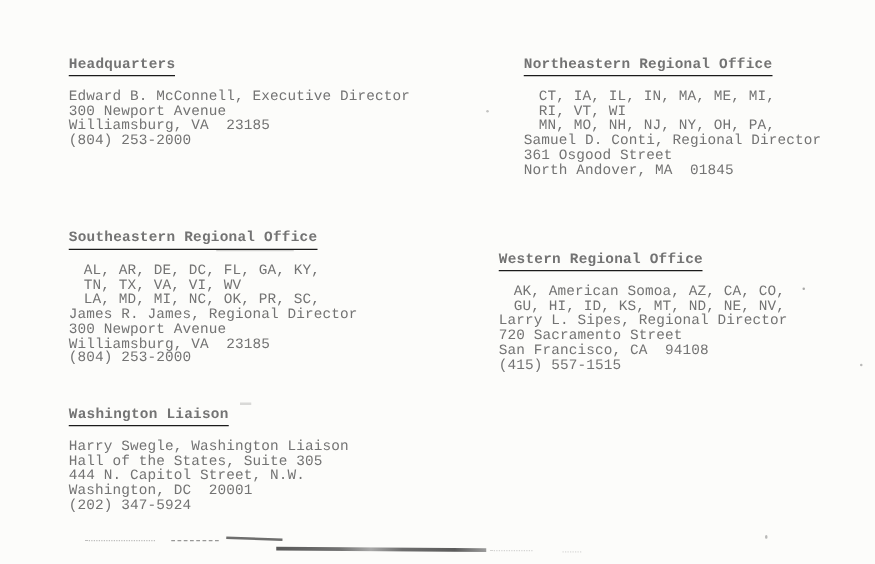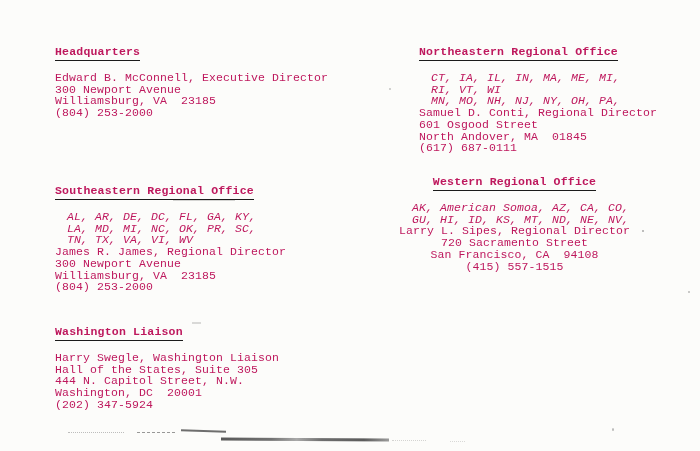--- a/index.html
+++ b/index.html
@@ -3,41 +3,41 @@
 <meta charset="utf-8">
 <style>
   html, body { margin: 0; padding: 0; }
   .page {
     position: relative;
     width: 700px;
     height: 451px;
     background: #fcfcfa;
     overflow: hidden;
     font-family: "Liberation Mono", "DejaVu Sans Mono", monospace;
-    color: #be185d;
+    color: #737373;
   }
   .office { position: absolute; }
   .office h2 {
     margin: 0 0 14px 0;
     font-size: 11.5px;
     line-height: 12px;
     font-weight: 700;
     letter-spacing: 0.2px;
   }
   .office h2 .hd {
     border-bottom: 1.6px solid #1b1b1b;
     padding-bottom: 1.5px;
   }
   .line {
     font-size: 11.5px;
     line-height: 11.7px;
     white-space: pre;
     letter-spacing: 0.1px;
   }
-  .jurisdictions { padding-left: 12px; font-style: italic; }
+  .jurisdictions { padding-left: 12px; }
   
   .artifact { position: absolute; pointer-events: none; }
   .a-dots1   { left: 68px;  top: 432px; width: 56px;  height: 2px;
                border-top: 1.6px dotted #8a8a8a; opacity: .55; }
   .a-dash1   { left: 137px; top: 432px; width: 38px;  height: 2px;
                border-top: 1.6px dashed #6e6e6e; opacity: .7; }
   .a-solid1  { left: 181px; top: 430px; width: 45px;  height: 2px;
                background: #4a4a4a; transform: rotate(2deg); opacity: .8; }
   .a-smudge  { left: 221px; top: 438px; width: 168px; height: 2.6px;
                background: linear-gradient(90deg,#3c3c3c 0%,#5a5a5a 30%,#9a9a9a 45%,#555 60%,#3f3f3f 85%,#8a8a8a 100%);
@@ -73,42 +73,41 @@
 
   <section class="office" style="left:399px; top:46px;margin-left:20px;">
     <h2><span class="hd">Northeastern Regional Office</span></h2>
     <div class="jurisdictions">
         <div class="line">CT, IA, IL, IN, MA, ME, MI,</div>
         <div class="line">RI, VT, WI</div>
         <div class="line">MN, MO, NH, NJ, NY, OH, PA,</div>
       </div>
     <div class="address">
         <div class="line">Samuel D. Conti, Regional Director</div>
-        <div class="line">601 Osgood Street</div>
+        <div class="line">361 Osgood Street</div>
         <div class="line">North Andover, MA  01845</div>
-        <div class="line">(617) 687-0111</div>
       </div>
   </section>
 
   <section class="office" style="left:55px; top:185px;">
     <h2><span class="hd">Southeastern Regional Office</span></h2>
     <div class="jurisdictions">
         <div class="line">AL, AR, DE, DC, FL, GA, KY,</div>
+        <div class="line">TN, TX, VA, VI, WV</div>
         <div class="line">LA, MD, MI, NC, OK, PR, SC,</div>
-        <div class="line">TN, TX, VA, VI, WV</div>
       </div>
     <div class="address">
         <div class="line">James R. James, Regional Director</div>
         <div class="line">300 Newport Avenue</div>
         <div class="line">Williamsburg, VA  23185</div>
         <div class="line">(804) 253-2000</div>
       </div>
   </section>
 
-  <section class="office" style="left:399px; top:176px;text-align:center;">
+  <section class="office" style="left:399px; top:202px;">
     <h2><span class="hd">Western Regional Office</span></h2>
     <div class="jurisdictions">
         <div class="line">AK, American Somoa, AZ, CA, CO,</div>
         <div class="line">GU, HI, ID, KS, MT, ND, NE, NV,</div>
       </div>
     <div class="address">
         <div class="line">Larry L. Sipes, Regional Director</div>
         <div class="line">720 Sacramento Street</div>
         <div class="line">San Francisco, CA  94108</div>
         <div class="line">(415) 557-1515</div>

